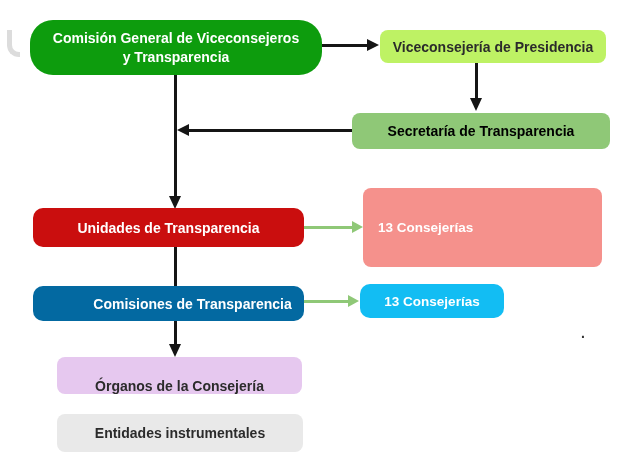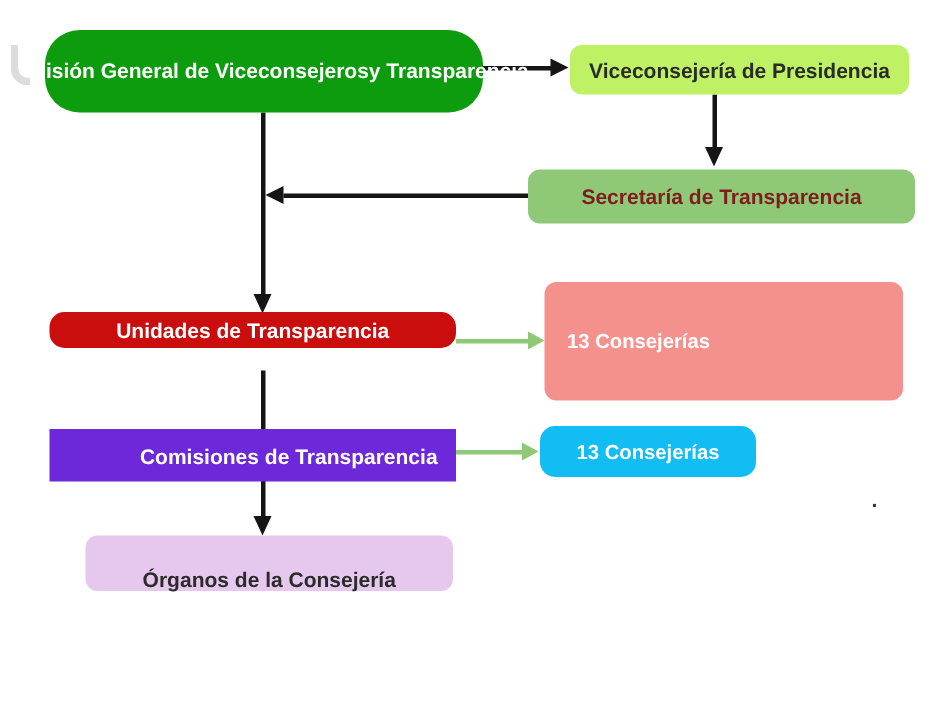--- a/index.html
+++ b/index.html
@@ -12,29 +12,29 @@
     overflow:hidden;
   }
   .node{
     position:absolute;
     display:flex;align-items:center;justify-content:center;
     text-align:center;
     box-sizing:border-box;
     font-size:14px;
   }
   .node span{display:block;white-space:nowrap;}
-  .n-comision{left:30px;top:20px;width:292px;height:55px;background:#0d9c0d;color:#ffffff;border-radius:23px;flex-direction:row;line-height:19px;}
+  .n-comision{left:30px;top:20px;width:292px;height:55px;background:#0d9c0d;color:#ffffff;border-radius:23px;flex-direction:column;line-height:19px;}
   .n-vice{left:380px;top:30px;width:226px;height:33px;background:#bef264;color:#2b2b2b;border-radius:8px;}
-  .n-secr{left:352px;top:113px;width:258px;height:36px;background:#8fc877;color:#7f1d1d;border-radius:8px;}
-  .n-unid{left:33px;top:208px;width:271px;height:24px;background:#ca0e0e;color:#ffffff;border-radius:10px;}
+  .n-secr{left:352px;top:113px;width:258px;height:36px;background:#8fc877;color:#000000;border-radius:8px;}
+  .n-unid{left:33px;top:208px;width:271px;height:39px;background:#ca0e0e;color:#ffffff;border-radius:10px;}
   .n-detalle{left:363px;top:188px;width:239px;height:79px;background:#f5918c;color:#ffffff;border-radius:8px;
     flex-direction:column;align-items:flex-start;justify-content:center;text-align:left;
     padding-left:15px;font-size:13.5px;line-height:19.5px;}
   .n-detalle span{white-space:pre;}
-  .n-comis{left:33px;top:286px;width:271px;height:35px;background:#6d28d9;color:#ffffff;border-radius:0;padding-left:48px;}
+  .n-comis{left:33px;top:286px;width:271px;height:35px;background:#0369a1;color:#ffffff;border-radius:10px;padding-left:48px;}
   .n-cons13{left:360px;top:284px;width:144px;height:34px;background:#12bdf3;color:#ffffff;border-radius:10px;font-size:13.5px;}
   .n-organos{left:57px;top:357px;width:245px;height:37px;background:#e6c8ef;color:#2b2b2b;border-radius:8px;align-items:flex-end;}
   .n-entid{left:57px;top:414px;width:246px;height:38px;background:#e9e9e9;color:#2b2b2b;border-radius:8px;}
 
   .line{position:absolute;background:#151515;}
   .line-green{position:absolute;background:#8fc877;}
   .tri{position:absolute;width:0;height:0;}
   .tri-right{border-top:6px solid transparent;border-bottom:6px solid transparent;border-left:12px solid #151515;}
   .tri-left{border-top:6px solid transparent;border-bottom:6px solid transparent;border-right:12px solid #151515;}
   .tri-down{border-left:6px solid transparent;border-right:6px solid transparent;border-top:13px solid #151515;}
@@ -96,17 +96,20 @@
   </div>
 
   <div class="node n-cons13">
     <span>13 Consejerías</span>
   </div>
 
   <div class="node n-organos">
     <span>Órganos de la Consejería</span>
   </div>
 
+  <div class="node n-entid">
+    <span>Entidades instrumentales</span>
+  </div>
 
   <span class="stray-dot">.</span>
   <div class="edge-artifact"></div>
 
 </div>
 
 </body></html>

